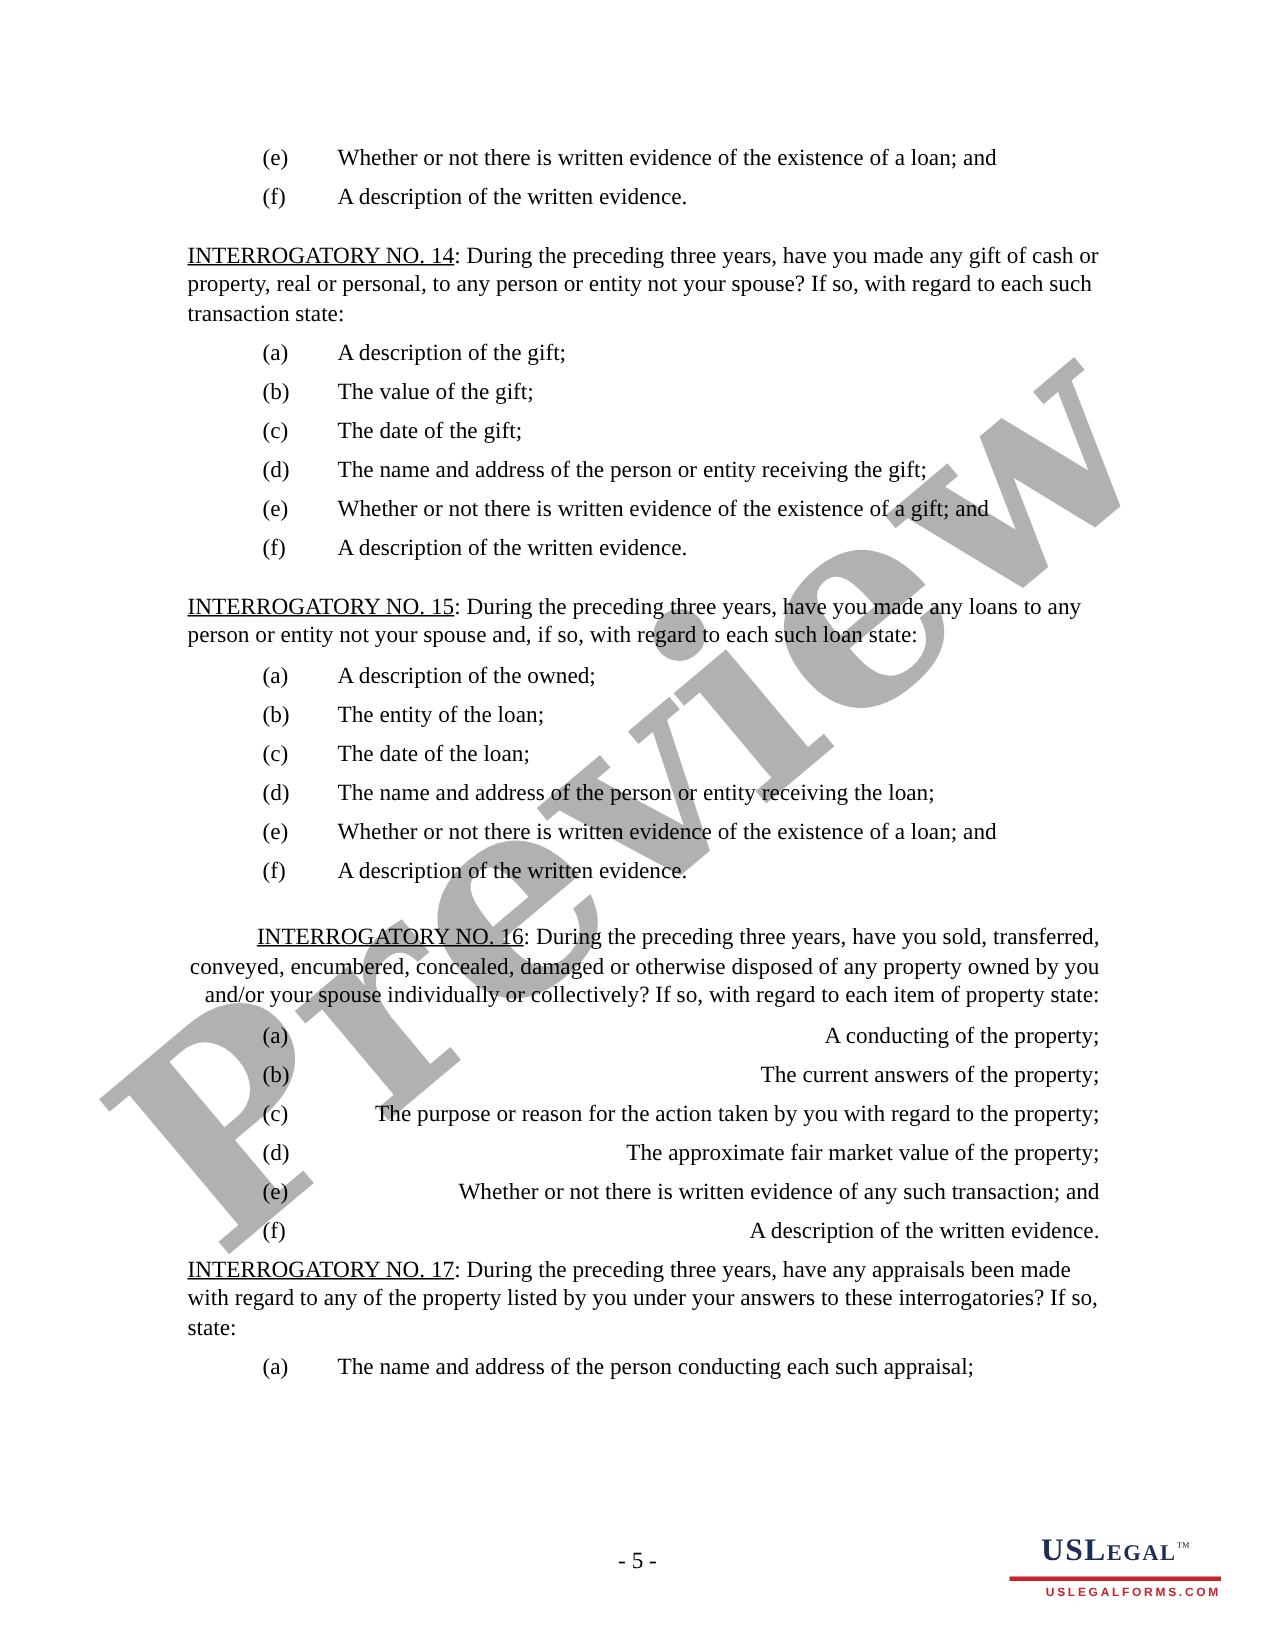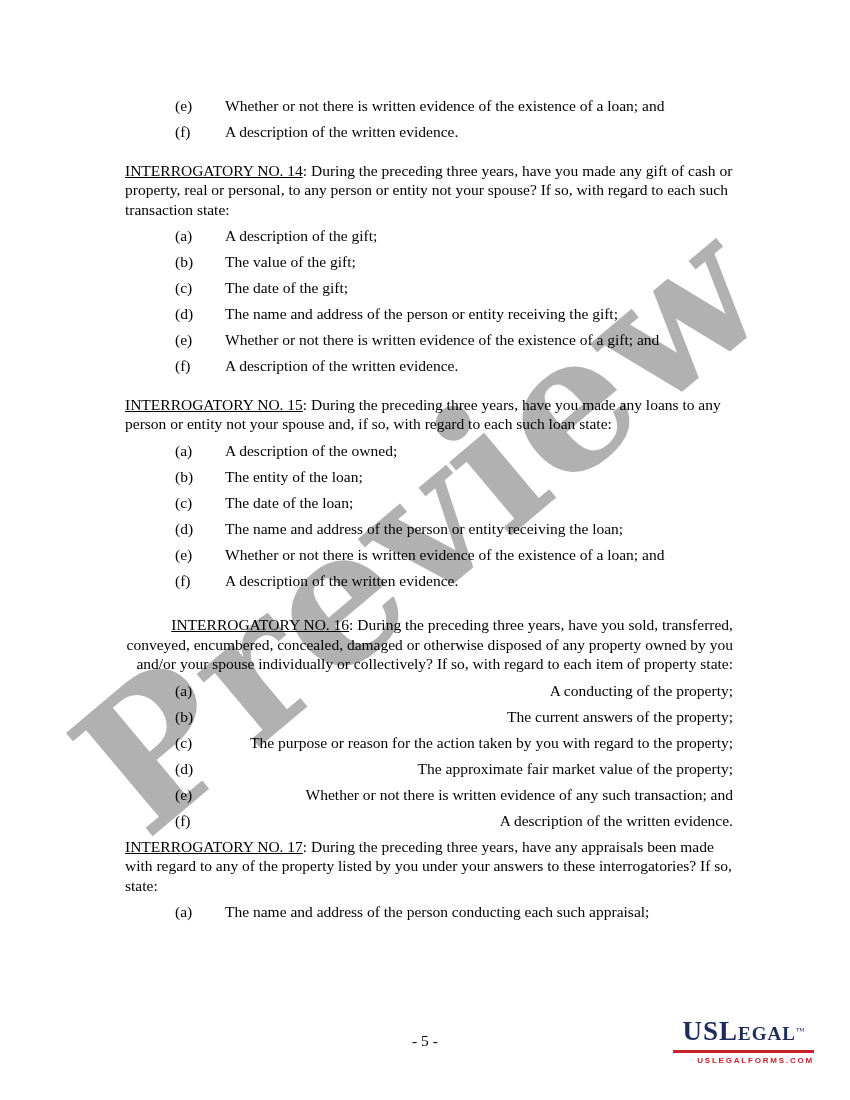--- a/index.html
+++ b/index.html
@@ -28,21 +28,21 @@
   .section-16 { margin-top: 25px; text-align: right; }
   .section-17 { margin-top: 0; }
   .heading { text-decoration: underline; }
   .page-number {
     position: absolute; top: 1031px; left: 0; width: 850px;
     text-align: center; z-index: 2; font-size: 15.5px;
   }
   .logo { position: absolute; top: 1016px; right: 36px; z-index: 2; text-align: center; }
   .logo-brand-row { color: #1e2c5a; line-height: 30px; white-space: nowrap; }
   .logo-brand {
-    font-size: 27px; font-weight: bold; letter-spacing: 1px;
+    font-size: 21px; font-weight: bold; letter-spacing: 1px;
     font-variant: small-caps; font-family: "Liberation Serif", serif;
   }
   .logo-tm { font-size: 9px; vertical-align: super; }
   .logo-rule { height: 2.5px; background: #c8232c; margin-top: 0; }
   .logo-site {
     margin-top: 3px; font-family: "Liberation Sans", sans-serif;
     font-size: 8px; font-weight: bold; color: #c8232c; letter-spacing: 1.8px;
     line-height: 10px;
     margin-left: 24px;
   }

